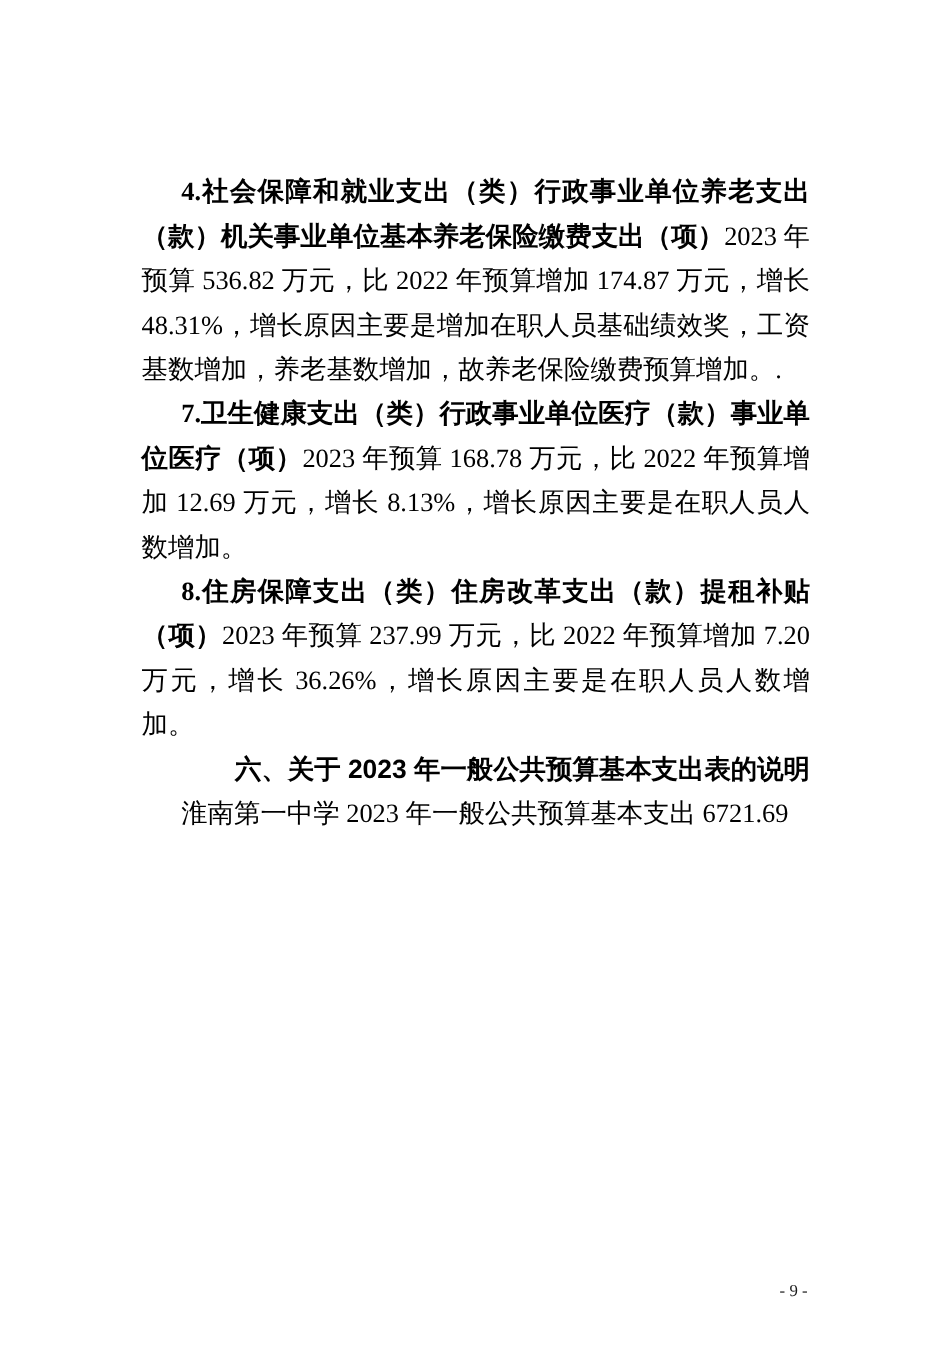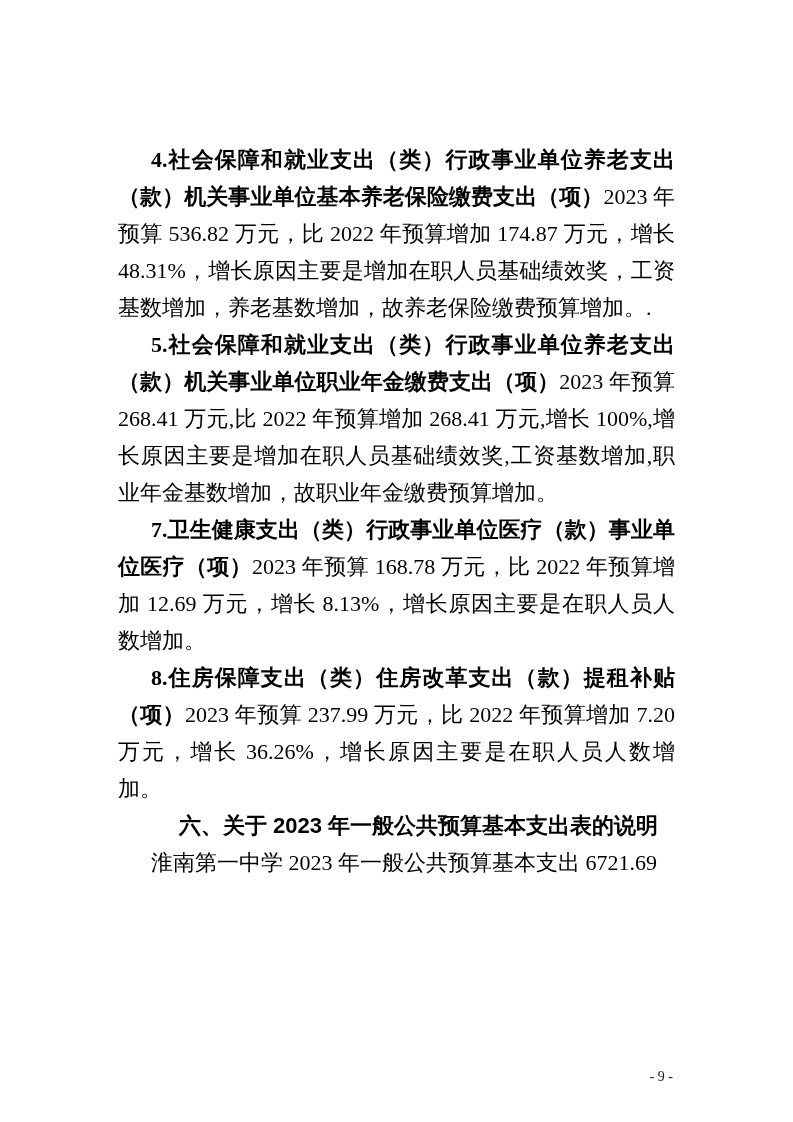--- a/index.html
+++ b/index.html
@@ -34,21 +34,21 @@
   .para b {
     font-weight: bold;
   }
   .section-heading {
     margin: 0;
     text-indent: 2em;
     font-family: "Liberation Sans", "DejaVu Sans", sans-serif;
     font-weight: bold;
     font-size: 22px;
     line-height: 37px;
-    text-align: center;
+    text-align: right;
   }
   .closing {
     margin: 0;
     text-indent: 1.5em;
   }
   .page-number {
     position: absolute;
     top: 1029px;
     right: 120px;
     font-size: 14px;
@@ -58,21 +58,20 @@
   }
 </style>
 </head>
 <body>
 
 <div class="page">
   <main class="content">
 
     <p class="para"><b>4.社会保障和就业支出（类）行政事业单位养老支出（款）机关事业单位基本养老保险缴费支出（项）</b><span>2023 年预算 536.82 万元，比 2022 年预算增加 174.87 万元，增长 48.31%，增长原因主要是增加在职人员基础绩效奖，工资基数增加，养老基数增加，故养老保险缴费预算增加。.</span></p>
 
-    <p class="para"><b>5.社会保障和就业支出（类）行政事业单位养老支出（款）机关事业单位职业年金缴费支出（项）</b><span>2023 年预算 268.41 万元,比 2022 年预算增加 268.41 万元,增长 100%,增长原因主要是增加在职人员基础绩效奖,工资基数增加,职业年金基数增加，故职业年金缴费预算增加。</span></p>
 
     <p class="para"><b>7.卫生健康支出（类）行政事业单位医疗（款）事业单位医疗（项）</b><span>2023 年预算 168.78 万元，比 2022 年预算增加 12.69 万元，增长 8.13%，增长原因主要是在职人员人数增加。</span></p>
 
 
     <p class="para"><b>8.住房保障支出（类）住房改革支出（款）提租补贴（项）</b><span>2023 年预算 237.99 万元，比 2022 年预算增加 7.20 万元，增长 36.26%，增长原因主要是在职人员人数增加。</span></p>
 
     <p class="section-heading">六、关于 2023 年一般公共预算基本支出表的说明</p>
 
     <p class="closing">淮南第一中学 2023 年一般公共预算基本支出 6721.69</p>
 

